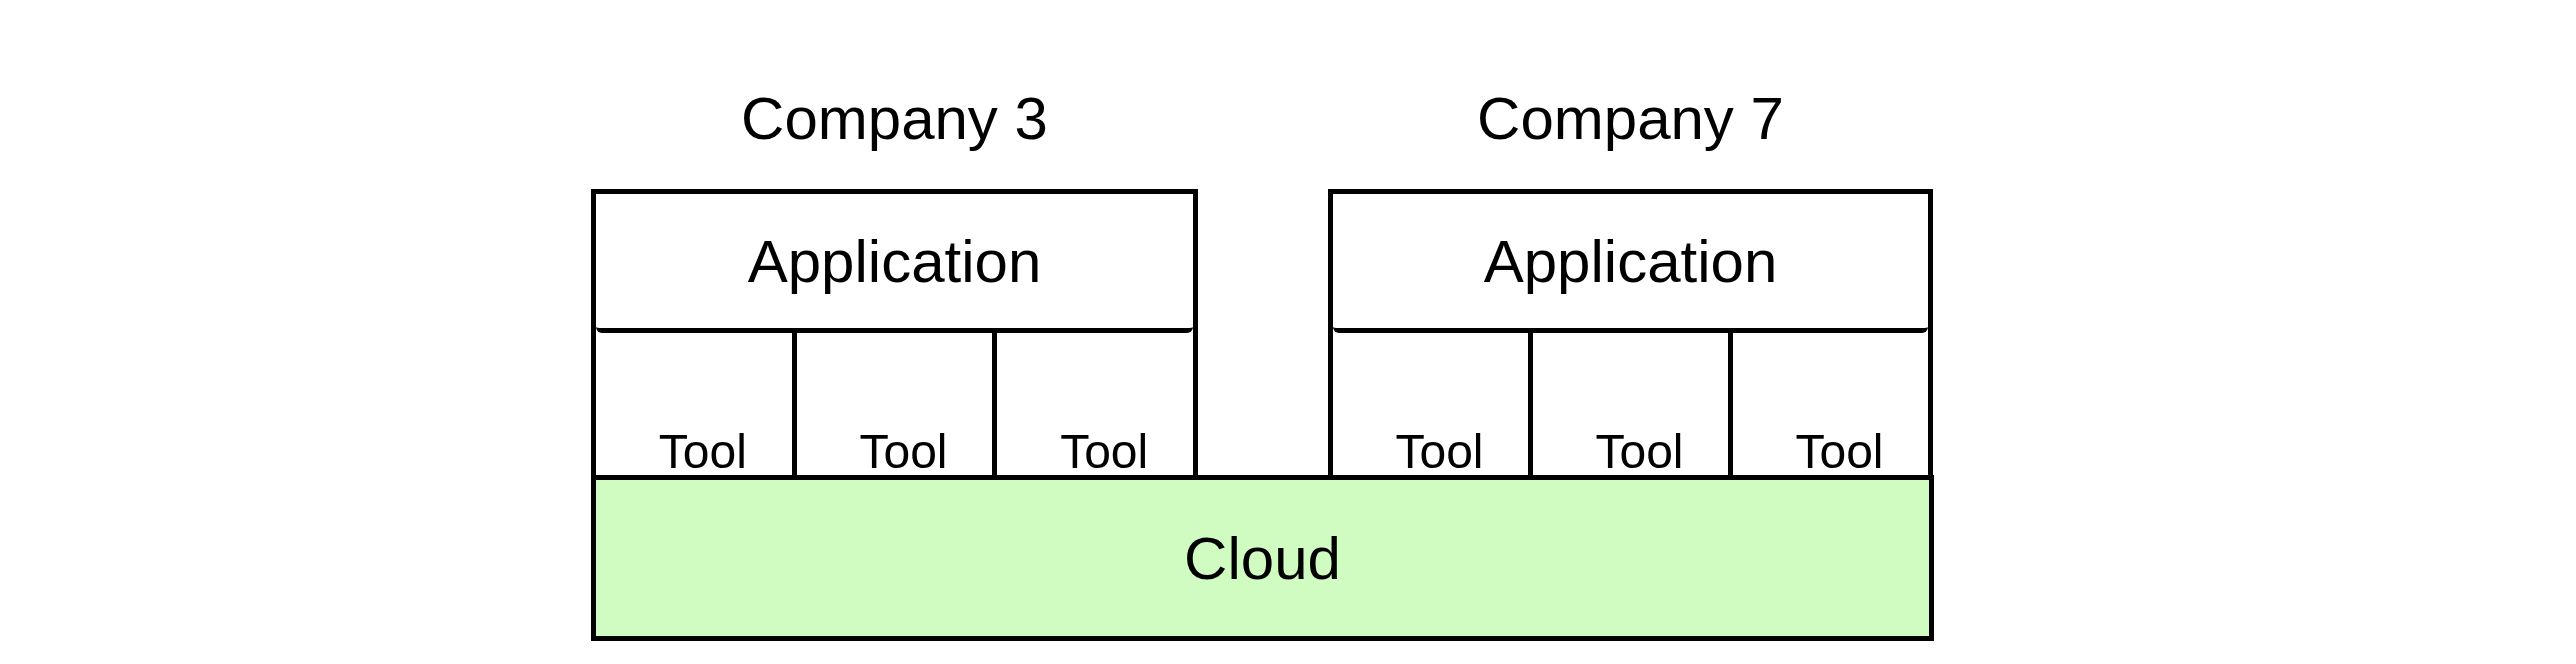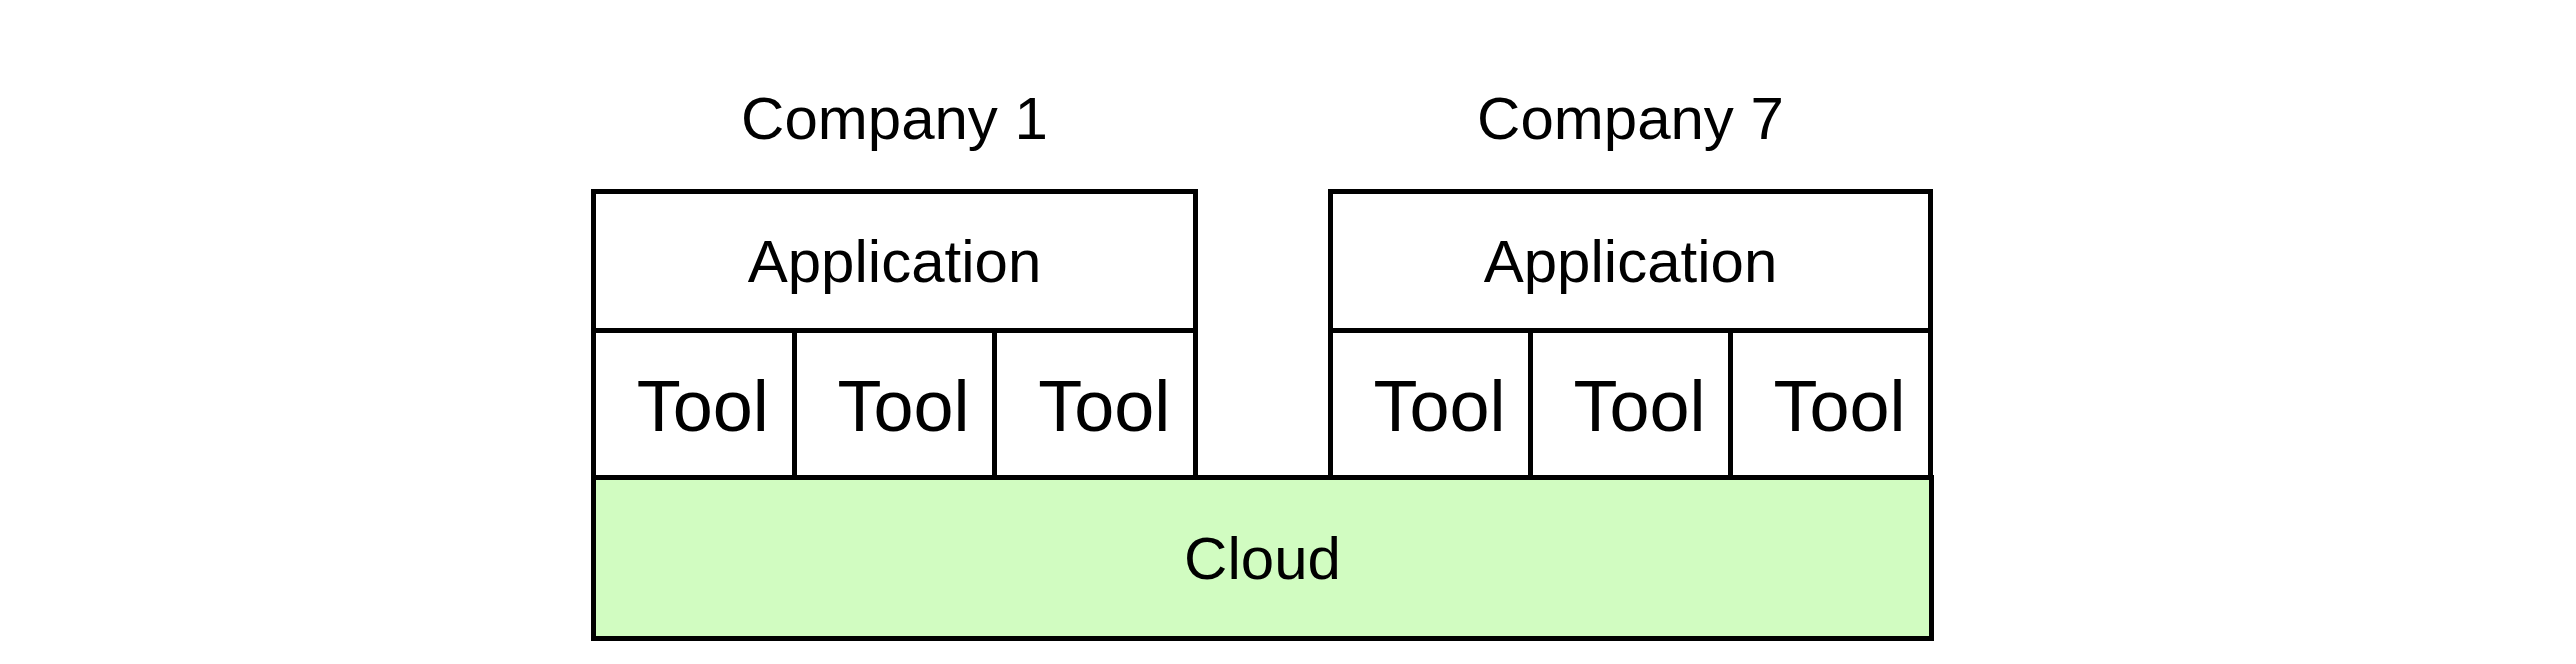--- a/index.html
+++ b/index.html
@@ -48,33 +48,34 @@
 
   .app-row {
     height: 139px;
     box-sizing: border-box;
     border-bottom: 5px solid #000000;
     display: flex;
     align-items: center;
     justify-content: center;
     font-size: 60px;
     white-space: nowrap;
+    border-radius: 6px;
   }
   .tool-row {
     flex: 1;
     display: flex;
   }
   .tool-cell {
     flex: 1;
     box-sizing: border-box;
     border-right: 5px solid #000000;
     display: flex;
-    align-items: center;
+    align-items: flex-end;
     justify-content: center;
-    font-size: 72px;
+    font-size: 48px;
     white-space: nowrap;
     margin-left: 18px;
   }
   .tool-cell:last-child { border-right: none; }
 
   .cloud {
     position: absolute;
     left: 591px;
     top: 475px;
     width: 1343px;
@@ -87,21 +88,21 @@
     justify-content: center;
     font-size: 60px;
     white-space: nowrap;
   }
 </style>
 </head>
 <body>
 
 <div class="canvas">
 
-  <div class="company-label c1">Company 1</div>
+  <div class="company-label c1">Company 3</div>
 
   <div class="company-label c2">Company 7</div>
 
   <div class="block b1">
     <div class="app-row">
       <span>Application</span>
     </div>
     <div class="tool-row">
       <div class="tool-cell">
         <span>Tool</span>

